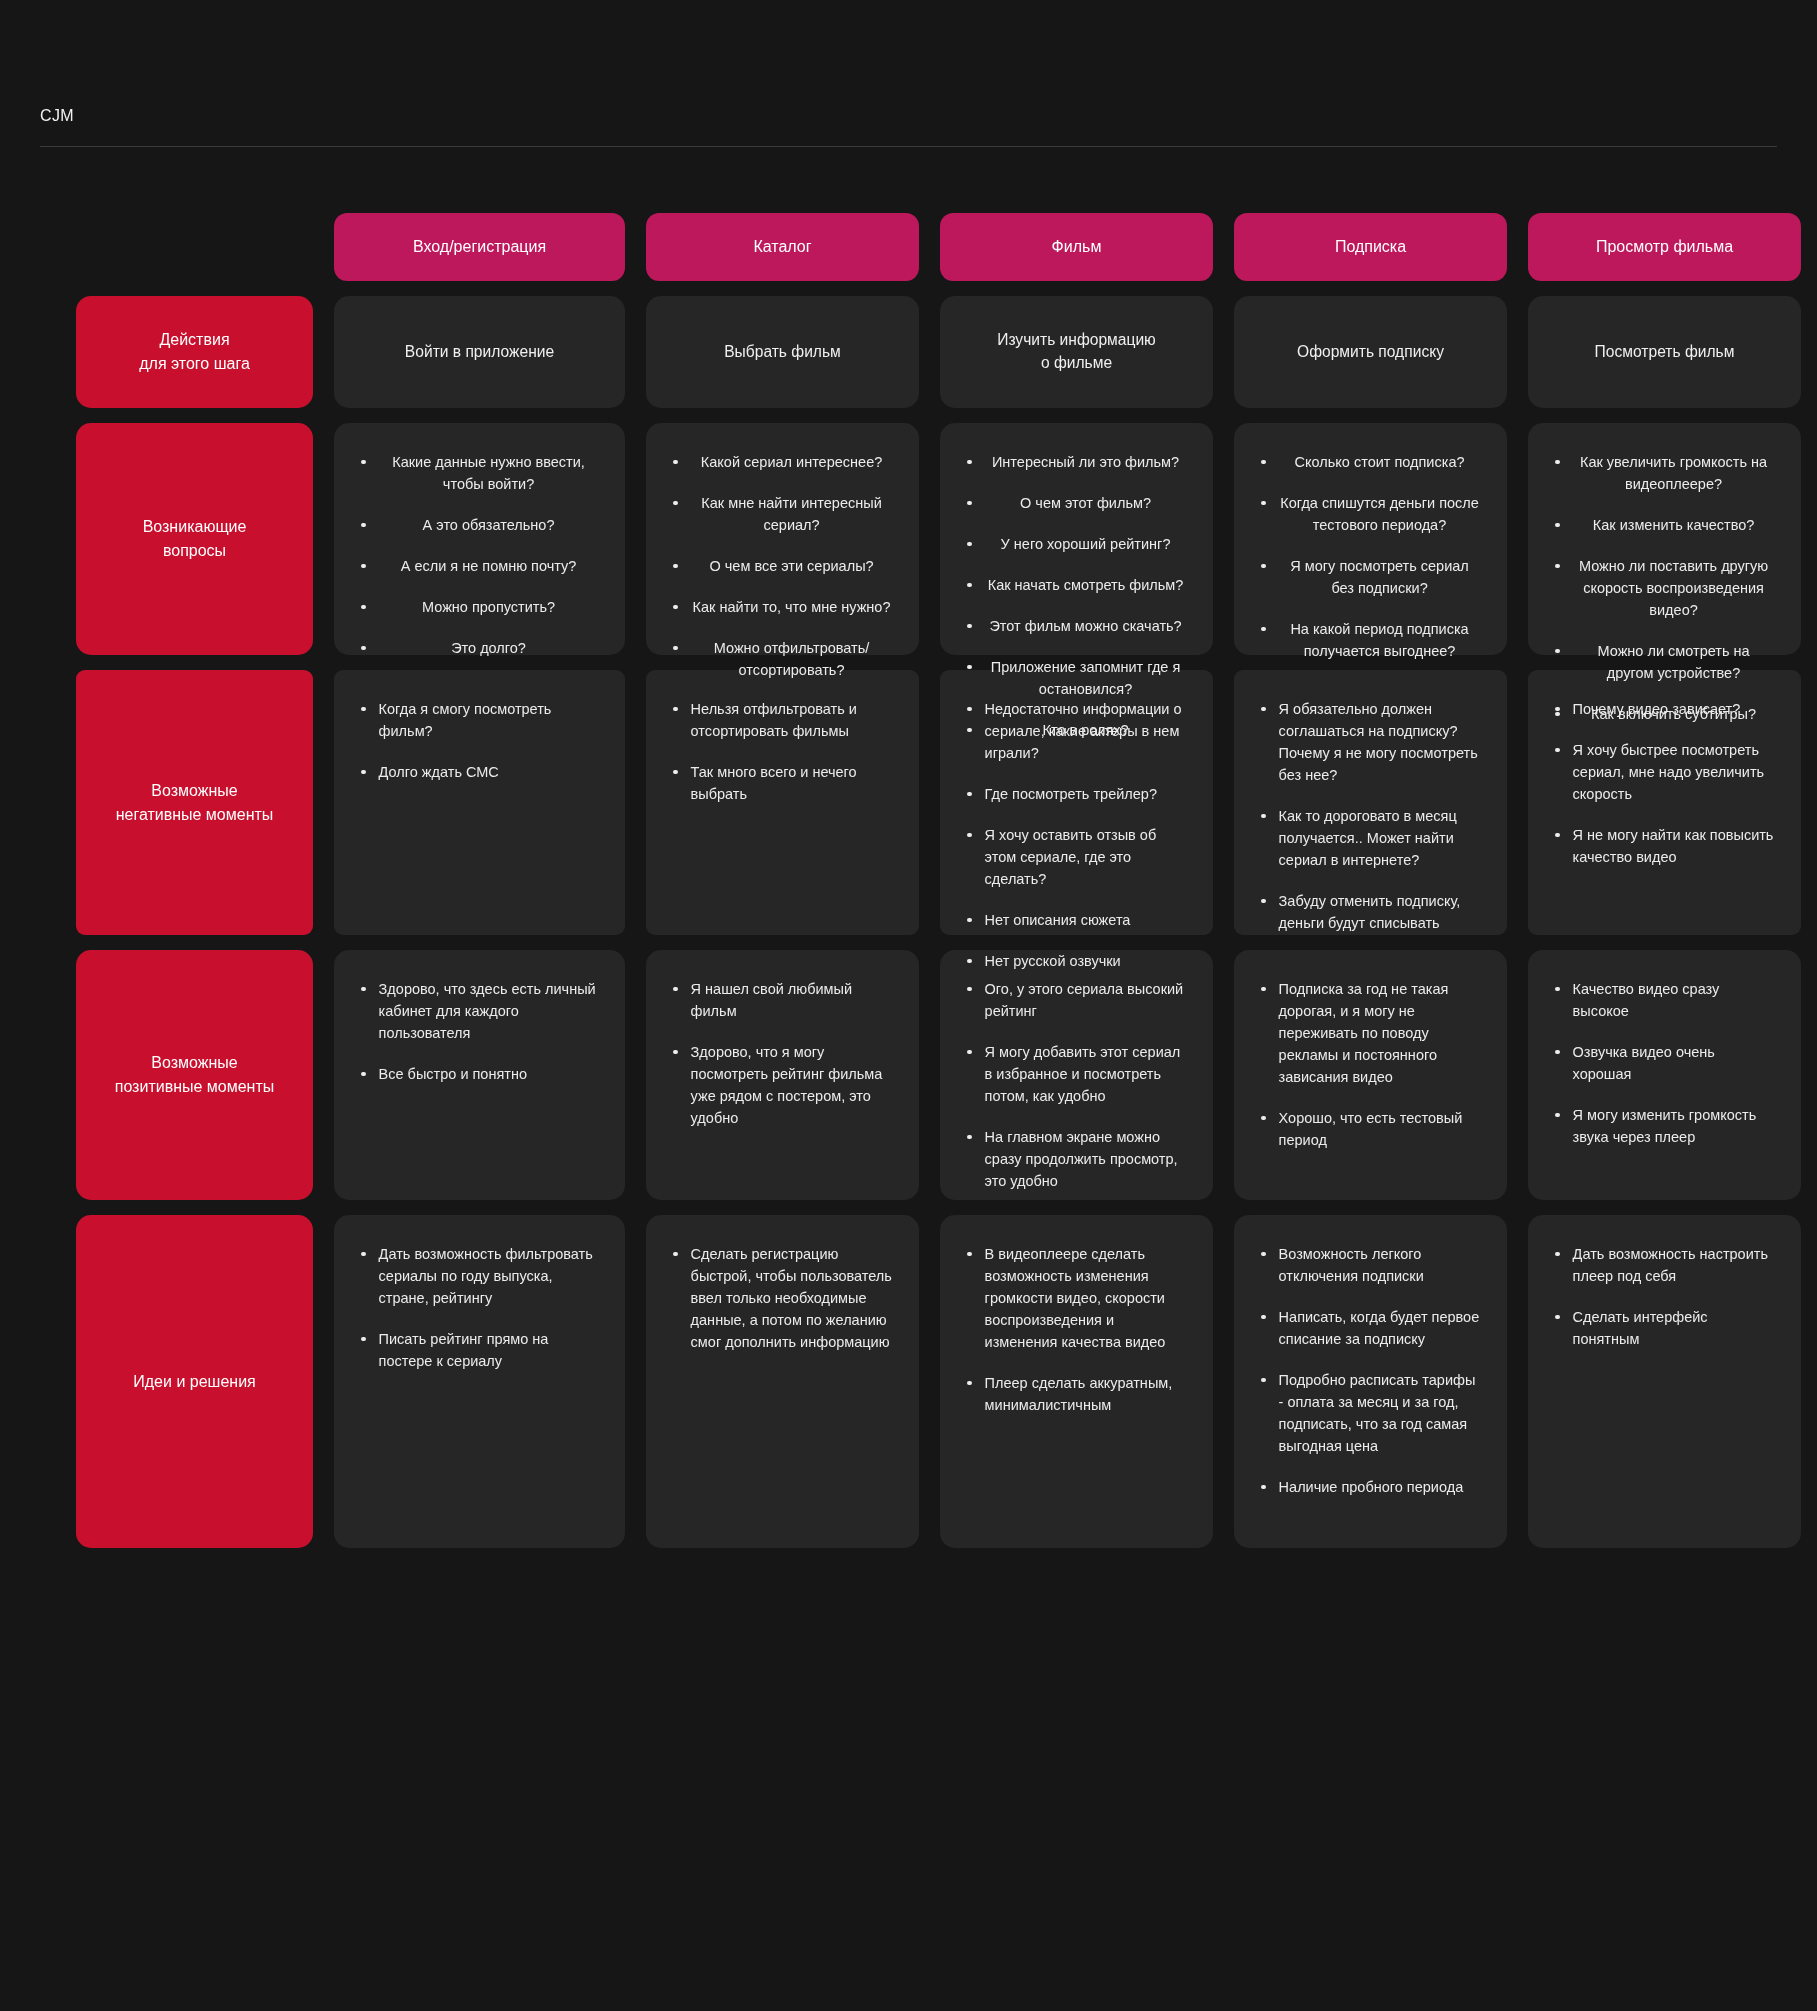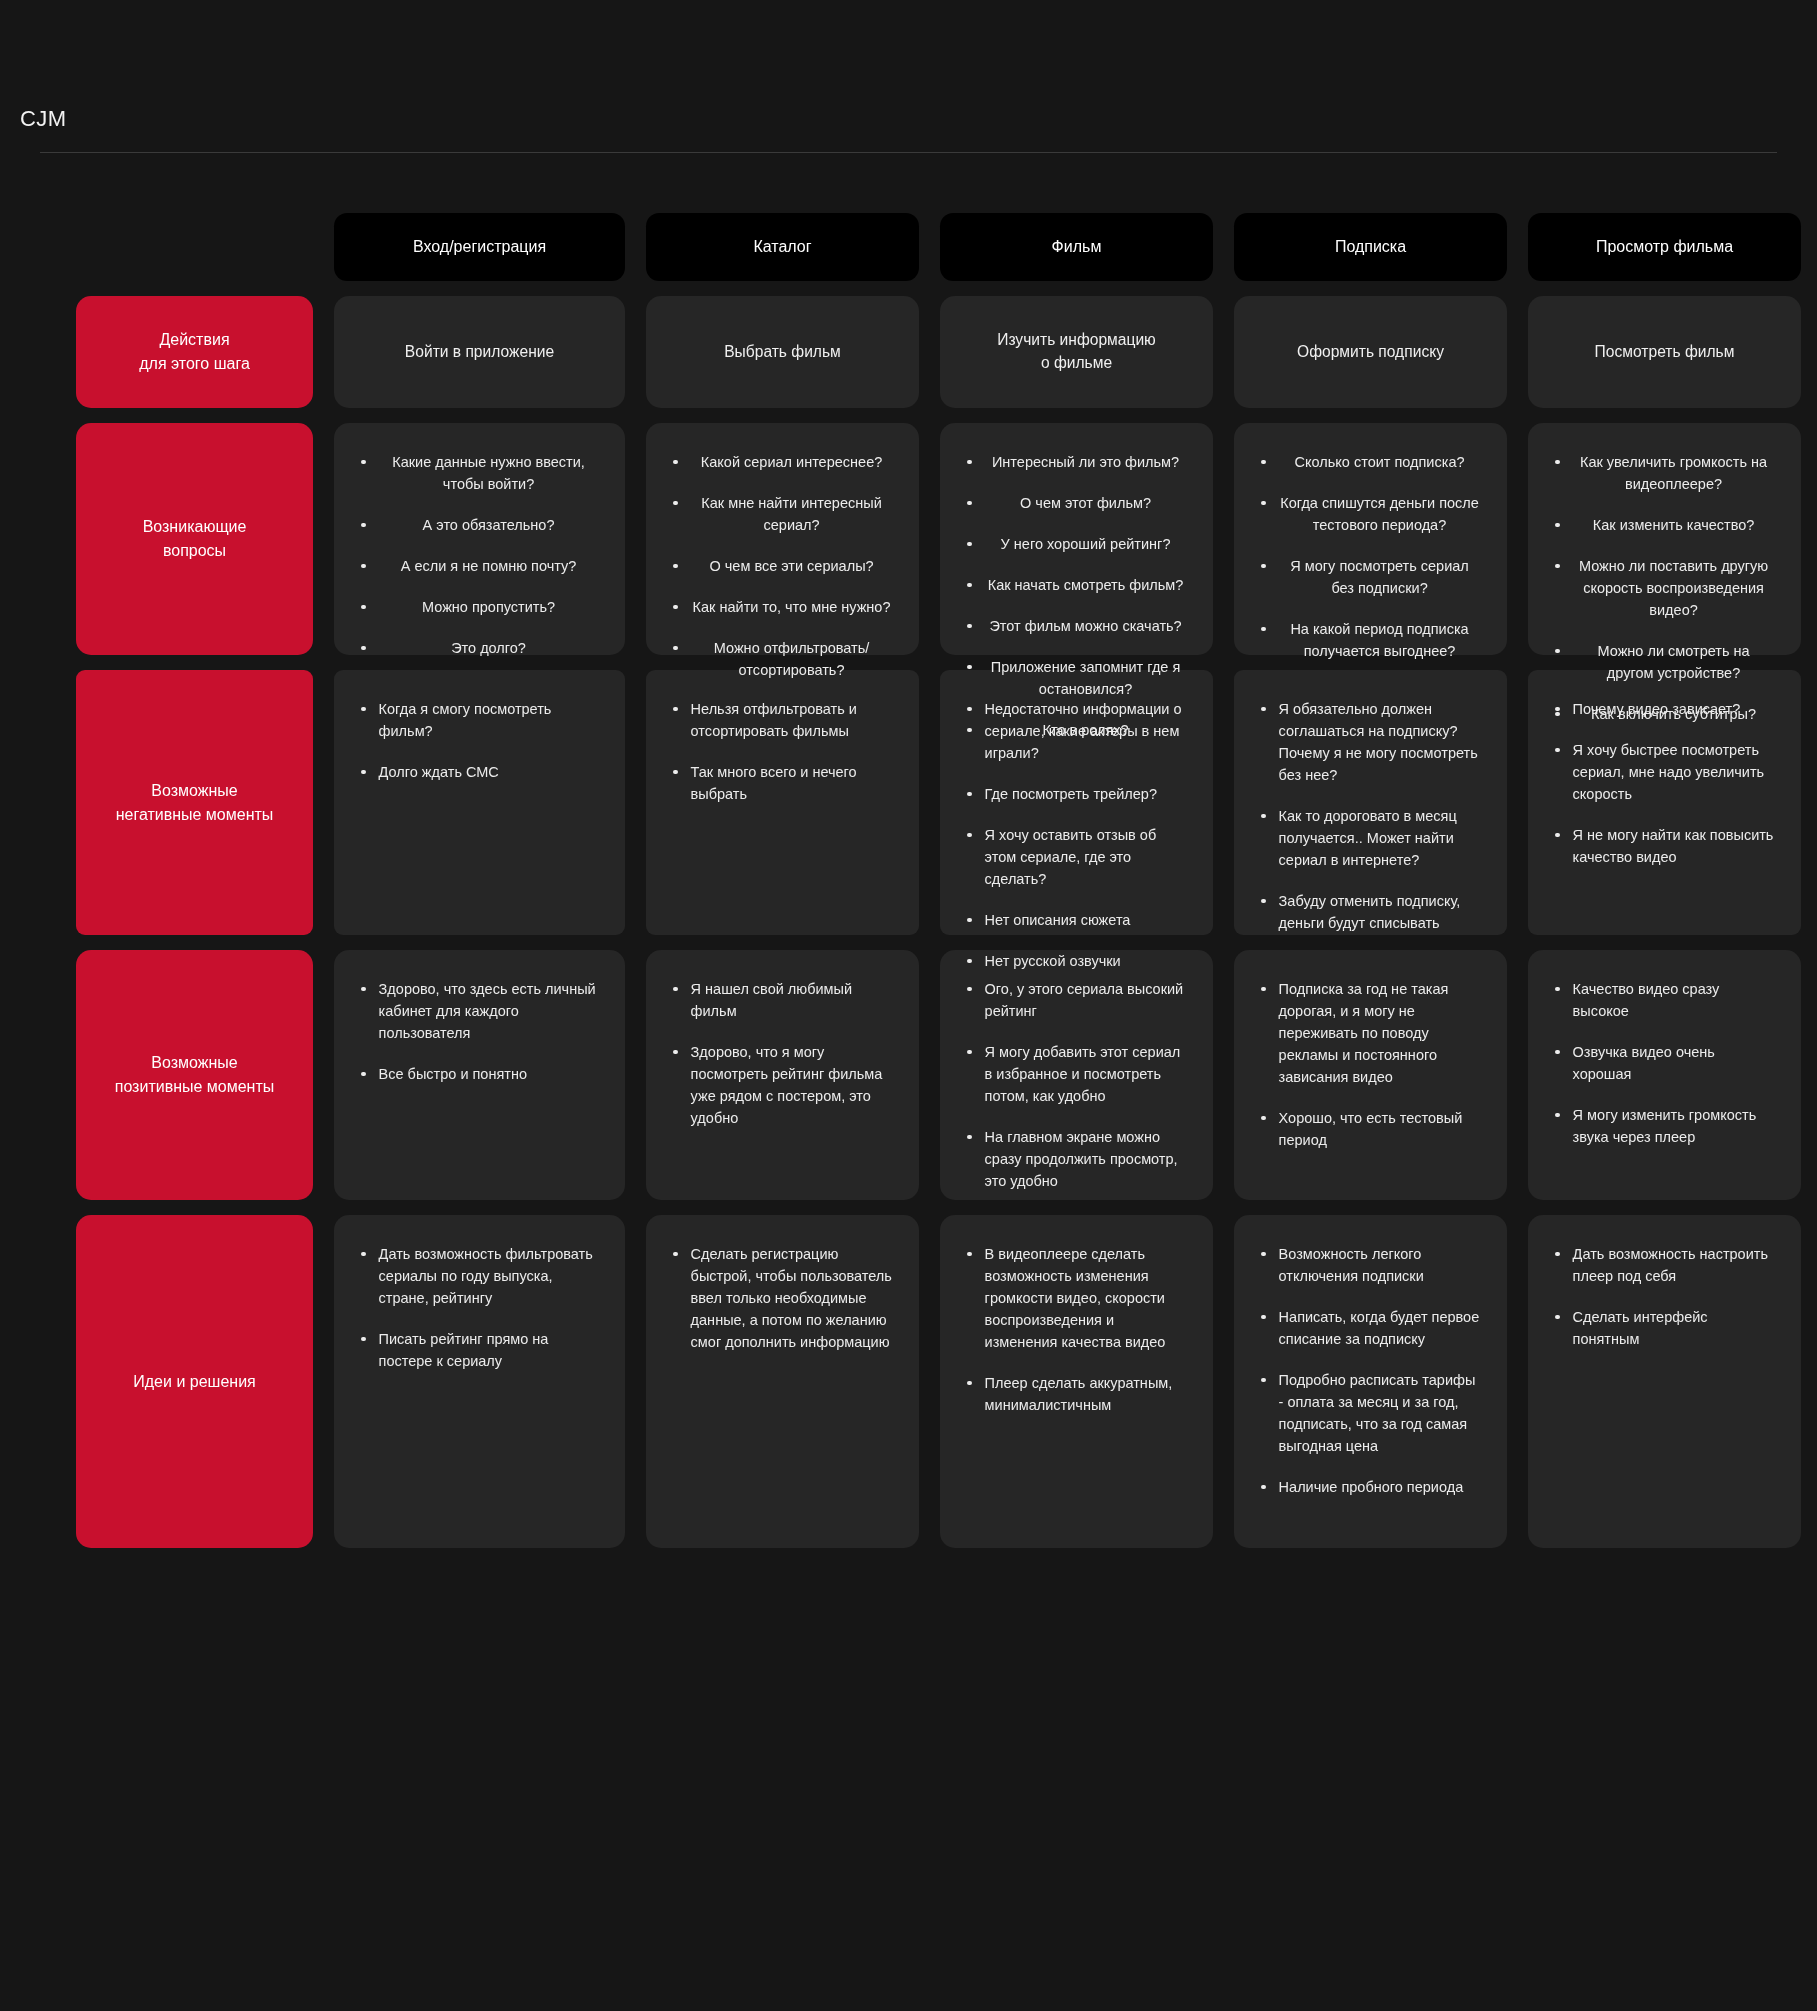--- a/index.html
+++ b/index.html
@@ -24,22 +24,22 @@
 
   
   .topbar {
     position: absolute;
     left: 0;
     top: 0;
     width: 1817px;
     padding: 108px 0 0 0;
   }
   .app-title {
-    margin-left: 20px;
-    font-size: 22px;
+    margin-left: 40px;
+    font-size: 16px;
     letter-spacing: 0.4px;
     color: #f2f2f2;
     line-height: 1;
   }
   .rule {
     margin: 22px 40px 0 40px;
     height: 0.9px;
     background: #3a3a3a;
   }
 
@@ -49,21 +49,21 @@
     left: 40px;
     top: 213px;
     width: 1738px;
     display: grid;
     grid-template-columns: 273px 291px 273px 273px 273px 273px;
     column-gap: 21px;
     row-gap: 15px;
   }
 
   .stage-head {
-    background: #000000;
+    background: #be185d;
     border-radius: 13.2px;
     height: 68px;
     display: flex;
     align-items: center;
     justify-content: center;
     text-align: center;
     font-size: 16px;
     color: #ffffff;
     padding: 0 11.4px;
     box-sizing: border-box;

